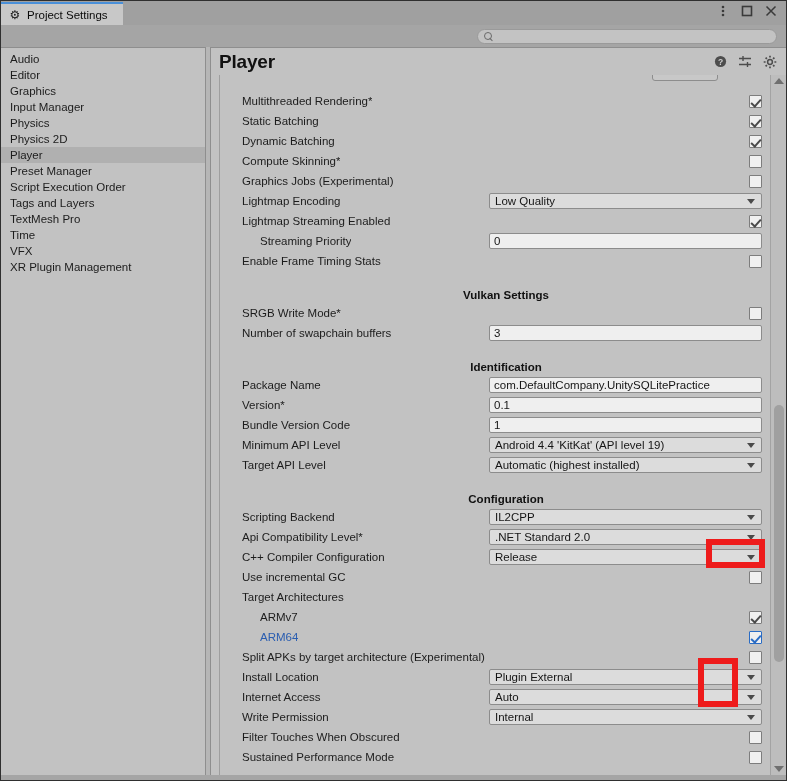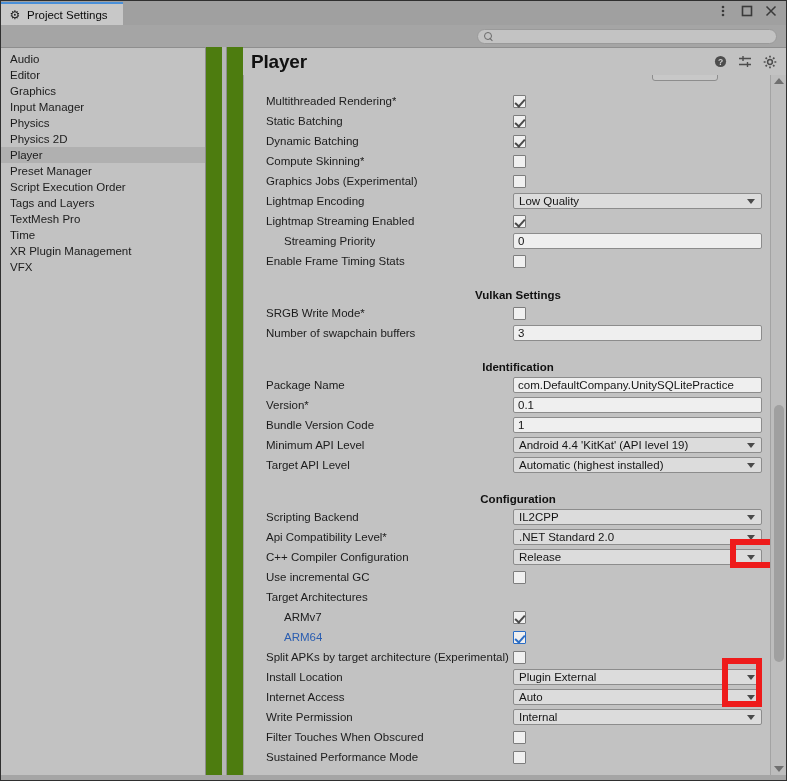--- a/index.html
+++ b/index.html
@@ -95,22 +95,21 @@
     background: transparent;
     font-family: "Liberation Sans", sans-serif;
     font-size: 10px; color: #2a2a2a;
   }
 
   
   .body {
     flex: 1 1 auto;
     display: flex;
     min-height: 0;
-    background: #4d7c0f;
-    gap: 16px;
+    background: #fef9c3;
   }
 
   
   .sidebar {
     width: 205px;
     flex: 0 0 auto;
     background: #c2c2c2;
     border-top: 1px solid #8e8e8e;
     border-right: 1px solid #8e8e8e;
     padding-top: 3px;
@@ -155,20 +154,21 @@
   }
   .header-spacer { flex: 1 1 auto; }
   .hdr-icons { display: flex; align-items: center; gap: 11px; }
   .hdr-ico { width: 14px; height: 14px; color: #4d4d4d; display: flex; align-items: center; justify-content: center; }
 
   .scroll-area {
     position: relative;
     flex: 1 1 auto;
     min-height: 0;
     display: flex;
+    margin-left: 8px;
   }
   .content {
     flex: 1 1 auto;
     min-width: 0;
     position: relative;
     background: #c2c2c2;
     border-left: 1px solid #9e9e9e;
     overflow: hidden;
   }
   .clipped-top {
@@ -196,21 +196,21 @@
   .row .lbl.indent { padding-left: 18px; }
   .row .lbl.blue { color: #2a5db0; }
   .row.section { height: 24px; align-items: flex-end; padding-bottom: 2px; justify-content: center; }
   .row.section .lbl { font-weight: bold; color: #111; }
   .row.spacer { height: 8px; }
 
   .field-col {
     position: absolute;
     left: 269px;
     right: 8px;
-    display: flex; align-items: center;
+    display: flex; align-items: center; justify-content: flex-end;
   }
 
   
   .cb {
     width: 13px; height: 13px;
     background: #f0f0f0;
     border: 1px solid #7d7d7d;
     border-radius: 1px;
     position: relative;
     flex: 0 0 auto;
@@ -362,22 +362,22 @@
         <div class="side-item">Graphics</div>
         <div class="side-item">Input Manager</div>
         <div class="side-item">Physics</div>
         <div class="side-item">Physics 2D</div>
         <div class="side-item selected">Player</div>
         <div class="side-item">Preset Manager</div>
         <div class="side-item">Script Execution Order</div>
         <div class="side-item">Tags and Layers</div>
         <div class="side-item">TextMesh Pro</div>
         <div class="side-item">Time</div>
+        <div class="side-item">VFX</div>
         <div class="side-item">XR Plugin Management</div>
-        <div class="side-item">VFX</div>
       </div>
     <div class="sidebar-rail"></div>
 
     <div class="main">
 
       <div class="main-header">
         <div class="main-title">Player</div>
         <div class="header-spacer"></div>
         <div class="hdr-icons">
           <div class="hdr-ico">

